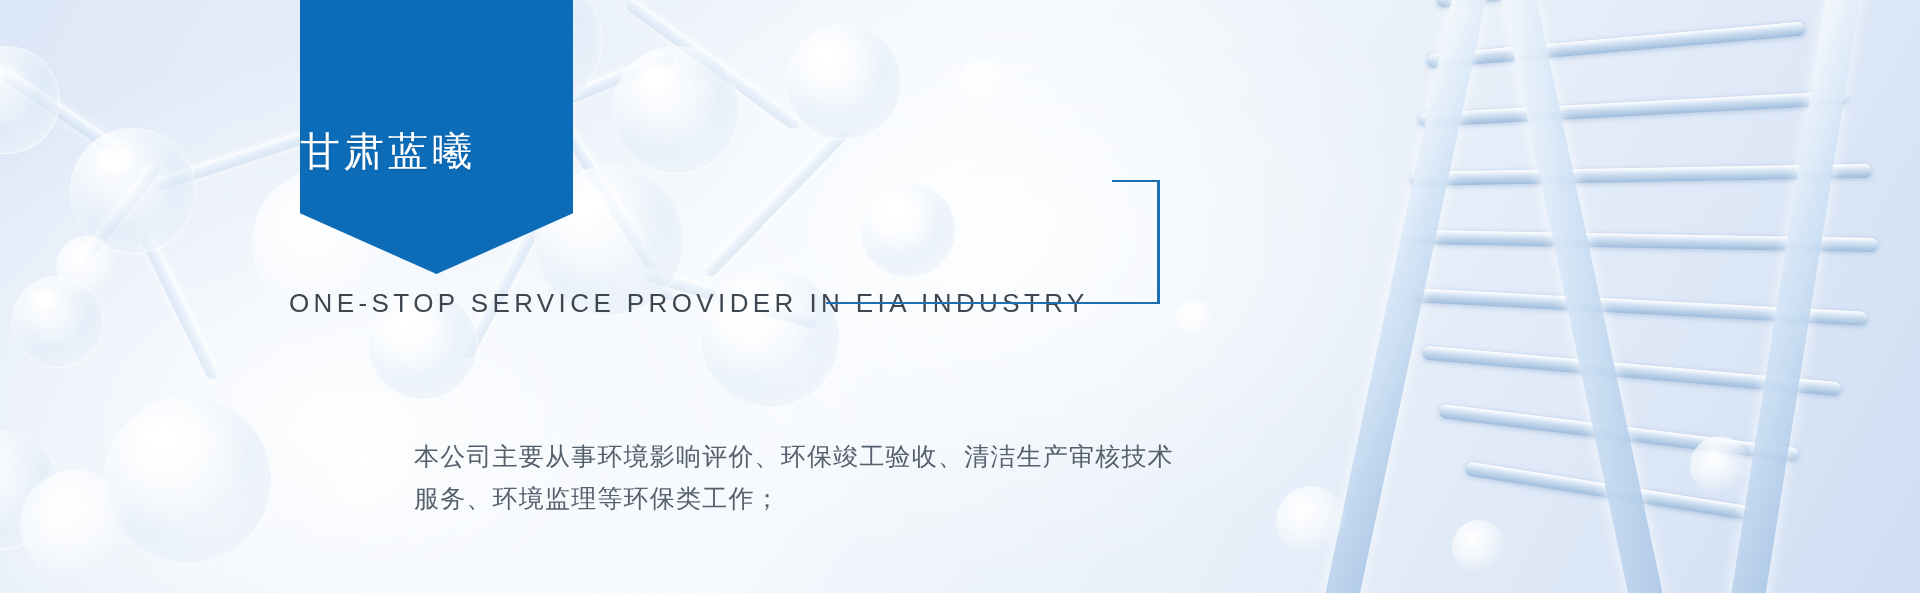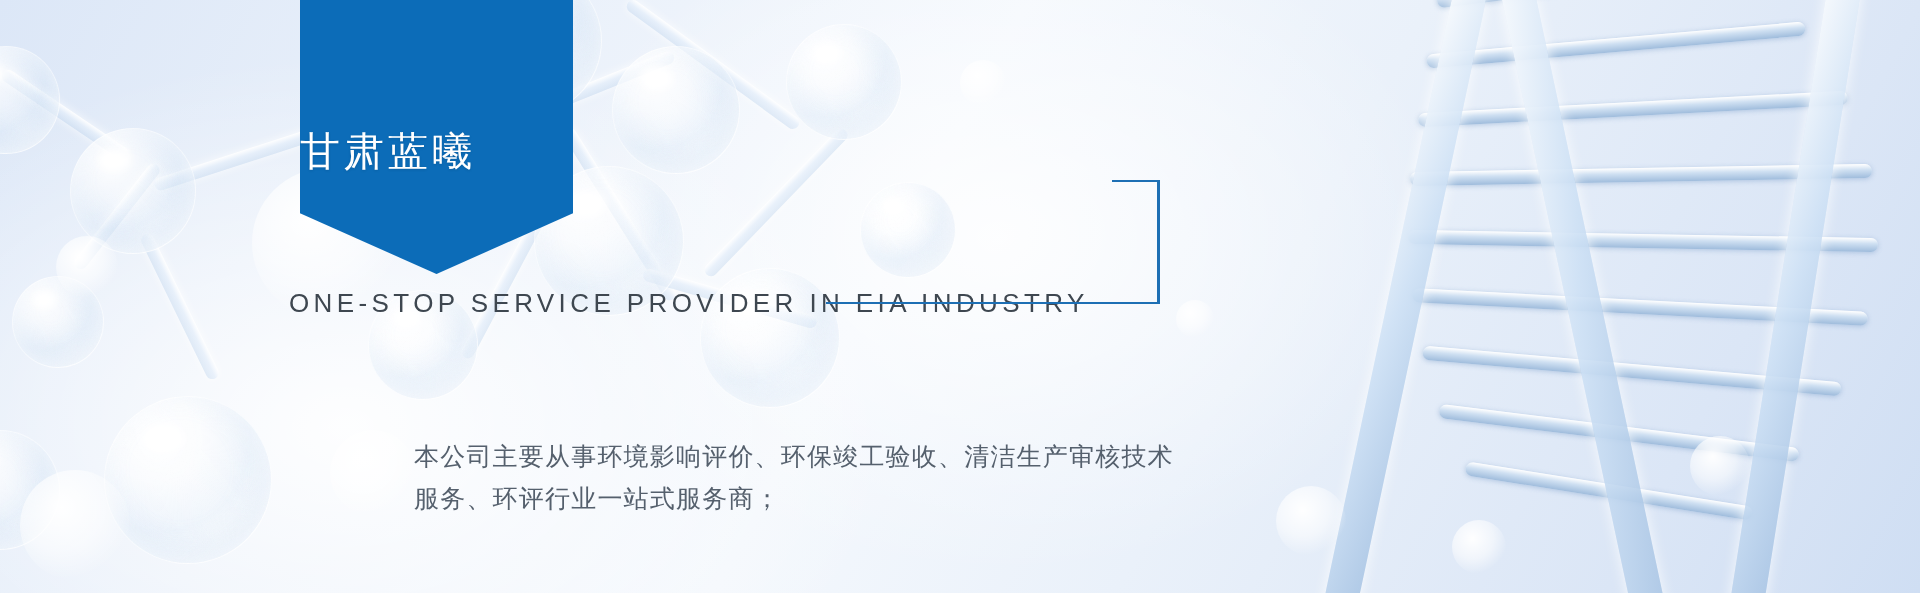--- a/index.html
+++ b/index.html
@@ -183,16 +183,16 @@
 
 
   <div id="subline">ONE-STOP SERVICE PROVIDER IN EIA INDUSTRY</div>
 
   <div class="rule" id="rule-sub"></div>
   <div class="rule" id="rule-top"></div>
   <div class="rule" id="rule-right"></div>
 
   <div id="paragraph">
     <div>本公司主要从事环境影响评价、环保竣工验收、清洁生产审核技术</div>
-    <div>服务、环评行业一站式服务商；</div>
+    <div>服务、环境监理等环保类工作；</div>
   </div>
 
 </div>
 
 </body></html>

